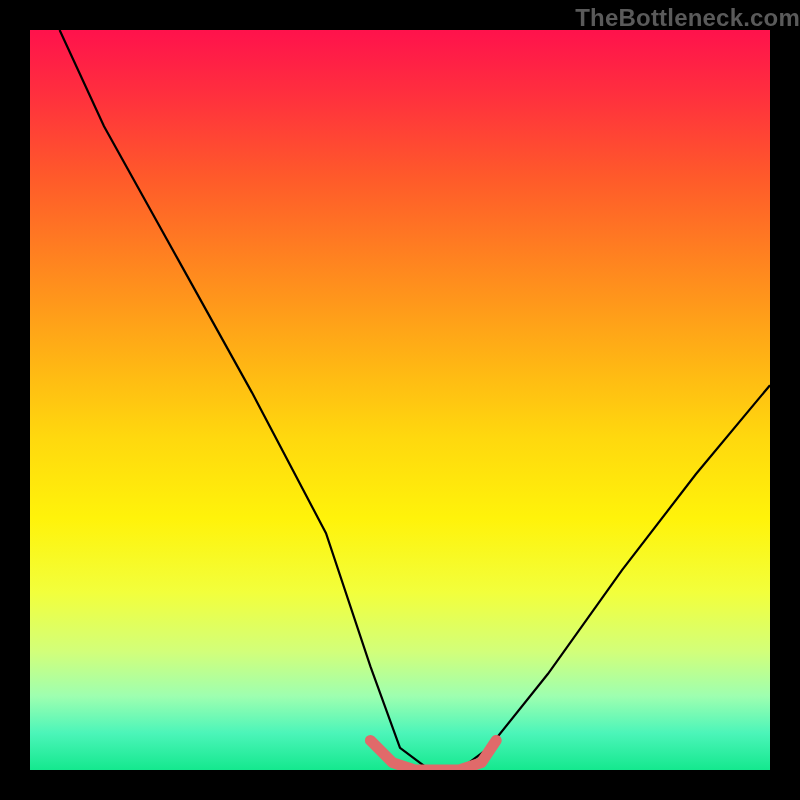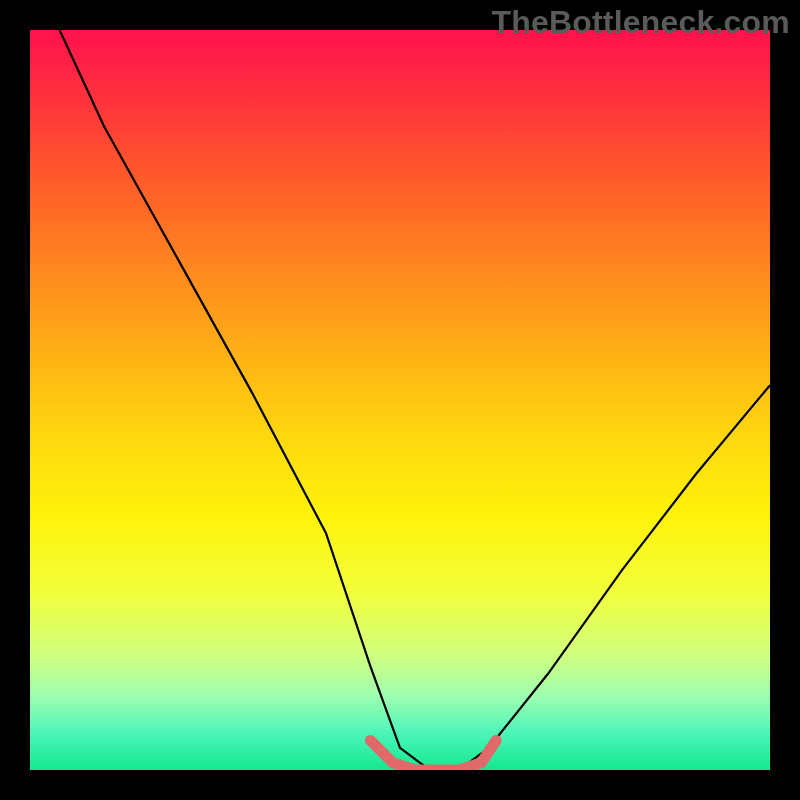--- a/index.html
+++ b/index.html
@@ -13,23 +13,23 @@
   }
   .frame {
     position: relative;
     width: 800px;
     height: 800px;
     background: #000;
   }
   .watermark {
     position: absolute;
     top: 4px;
-    right: 10px;
+    right: 0;
     color: #5a5a5a;
-    font-size: 32px;
+    font-size: 24px;
     font-weight: 600;
     letter-spacing: 0.2px;
     z-index: 10;
   }
   .plot {
     position: absolute;
     left: 30px;
     top: 30px;
     width: 740px;
     height: 740px;

